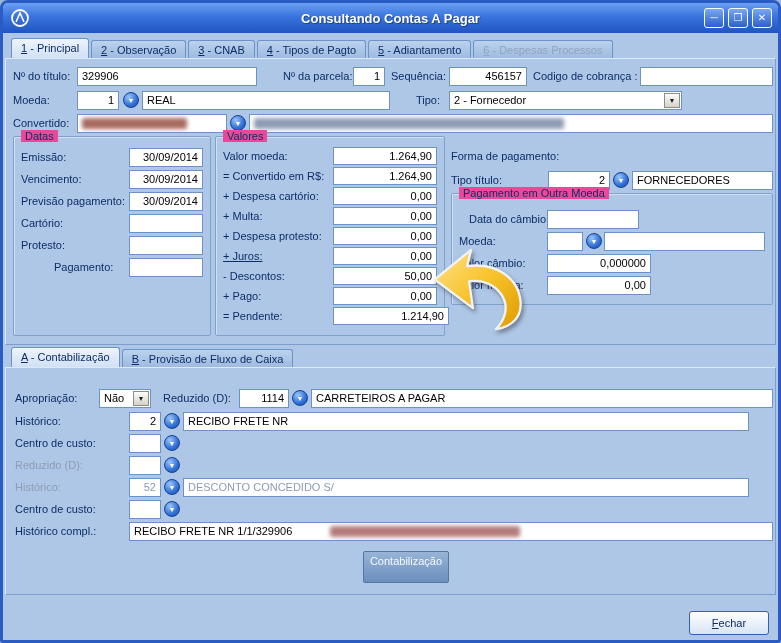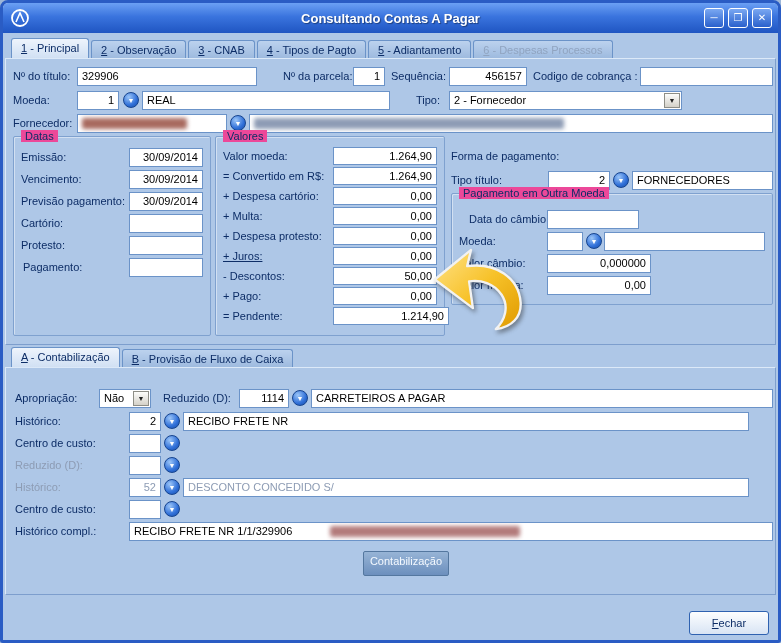--- a/index.html
+++ b/index.html
@@ -83,21 +83,21 @@
   .groupbox {
     position:absolute; border:1px solid #7fa1cf; border-radius:2px;
     box-shadow: inset 1px 1px 0 rgba(255,255,255,0.45);
   }
   .grp-cap {
     position:absolute; background:#ec4899; padding:0 4px;
     color:#0d2d66; white-space:nowrap;
   }
   .redact { position:absolute; height:11px; top:3px; border-radius:2px; filter: blur(2px); }
   .btn-contab {
-    position:absolute; width:86px; height:25px;
+    position:absolute; width:86px; height:32px;
     background: linear-gradient(180deg,#97b4d6,#6c8fbd);
     border:1px solid #54779f; border-radius:2px;
     color:#f4f9ff; text-align:center; line-height:19px;
   }
   .btn-fechar {
     position:absolute; width:80px; height:24px;
     background: linear-gradient(180deg,#fdfeff,#d8e4f4);
     border:1px solid #2f62b0; border-radius:3px;
     color:#0d2d66; text-align:center;
   }
@@ -145,21 +145,21 @@
     </div>
   <div class="field" style="left:139px; top:88px; width:248px;">REAL</div>
   <span class="lbl" style="left:413px; top:91px;">Tipo:</span>
   <div class="field combo" style="left:446px; top:88px; width:233px;">
     <span>2 - Fornecedor</span>
     <span class="combo-btn">
         <span>▼</span>
       </span>
   </div>
 
-  <span class="lbl" style="left:10px; top:114px;">Fornecedor:</span>
+  <span class="lbl" style="left:10px; top:114px;">Convertido:</span>
   <div class="field" style="left:74px; top:111px; width:150px;">
     <span class="redact" style="left:4px; width:105px; background:#a86a5f;"></span>
   </div>
   <div class="circle-btn" style="left:227px; top:112px;">
       <span>▼</span>
     </div>
   <div class="field" style="left:246px; top:111px; width:524px;">
     <span class="redact" style="left:4px; width:310px; background:#8e9cb5;"></span>
   </div>
 
@@ -168,21 +168,21 @@
   <span class="lbl" style="left:18px; top:148px;">Emissão:</span>
   <div class="field num" style="left:126px; top:145px; width:74px;">30/09/2014</div>
   <span class="lbl" style="left:18px; top:170px;">Vencimento:</span>
   <div class="field num" style="left:126px; top:167px; width:74px;">30/09/2014</div>
   <span class="lbl" style="left:18px; top:192px;">Previsão pagamento:</span>
   <div class="field num" style="left:126px; top:189px; width:74px;">30/09/2014</div>
   <span class="lbl" style="left:18px; top:214px;">Cartório:</span>
   <div class="field num" style="left:126px; top:211px; width:74px;"></div>
   <span class="lbl" style="left:18px; top:236px;">Protesto:</span>
   <div class="field num" style="left:126px; top:233px; width:74px;"></div>
-  <span class="lbl" style="left:20px; top:258px;">Pagamento:</span>
+  <span class="lbl" style="left:10px; top:258px;padding-left:41px;">Pagamento:</span>
   <div class="field num" style="left:126px; top:255px; width:74px;"></div>
 
   <div class="groupbox" style="left:212px; top:133px; width:230px; height:200px;"></div>
   <span class="grp-cap" style="left:220px; top:127px;">Valores</span>
 
   <span class="lbl" style="left:220px; top:147px;">Valor moeda:</span>
   <div class="field num" style="left:330px; top:144px; width:104px; height:18px;">1.264,90</div>
   <span class="lbl" style="left:220px; top:167px;">= Convertido em R$:</span>
   <div class="field num" style="left:330px; top:164px; width:104px; height:18px;">1.264,90</div>
   <span class="lbl" style="left:220px; top:187px;">+ Despesa cartório:</span>

